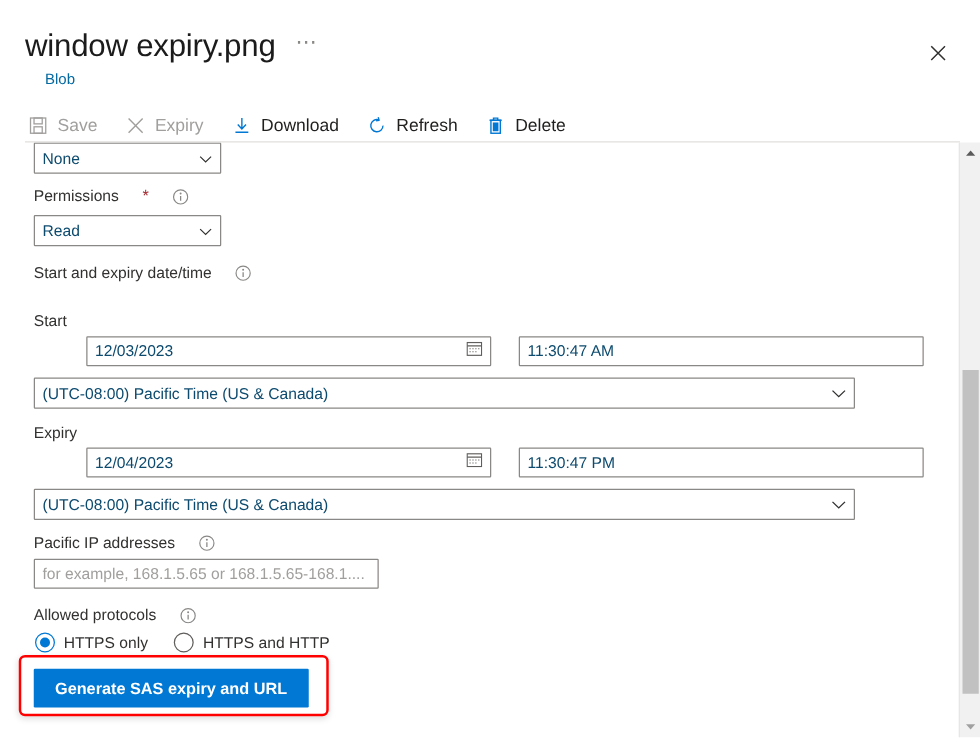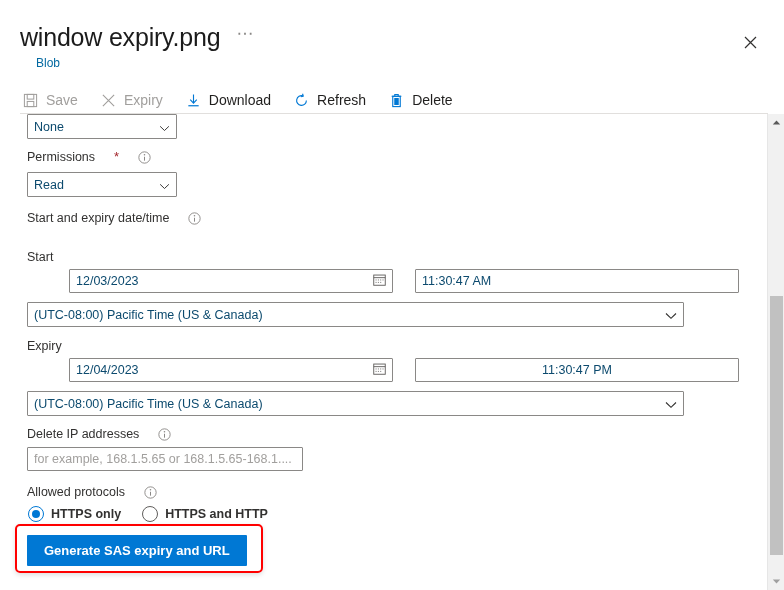--- a/index.html
+++ b/index.html
@@ -101,21 +101,21 @@
 
   .date-wrap { position: relative; display: inline-block; }
   .date-wrap .cal {
     position: absolute; right: 7px; top: 50%; transform: translateY(-50%);
     pointer-events: none;
   }
 
   .row { display: flex; gap: 22px; padding-left: 42px; }
 
   
-  .radio-row { display: flex; align-items: flex-end; gap: 9px; font-weight: bold; }
+  .radio-row { display: flex; align-items: flex-end; gap: 9px; }
   .radio-item { display: flex; align-items: center; gap: 7px; cursor: pointer; }
   .radio-item .rlabel { font-size: 12.5px; color: #323130; }
   .radio {
     width: 16px; height: 16px; border-radius: 50%;
     border: 1px solid #605e5c; background: #fff;
     display: flex; align-items: center; justify-content: center;
   }
   .radio.checked { border-color: #0078d4; border-width: 1px; }
   .radio.checked::after {
     content: ""; width: 8px; height: 8px; border-radius: 50%; background: #0078d4;
@@ -317,38 +317,38 @@
         <div class="date-wrap">
           <input class="az-input" style="width: 324px;" type="text" value="12/04/2023">
           <span class="cal">
             <svg width="13" height="13" viewBox="0 0 14 14">
               <rect x="0.8" y="2.2" width="12.4" height="11" fill="none" stroke="#605e5c" stroke-width="1"></rect>
               <path d="M0.8,5 L13.2,5" stroke="#605e5c" stroke-width="1"></path>
               <path d="M3.3,7 L3.3,8 M5.8,7 L5.8,8 M8.3,7 L8.3,8 M10.8,7 L10.8,8 M3.3,9.6 L3.3,10.6 M5.8,9.6 L5.8,10.6 M8.3,9.6 L8.3,10.6" stroke="#605e5c" stroke-width="1"></path>
             </svg>
           </span>
         </div>
-        <input class="az-input" style="width: 324px; text-align: center;" type="text" value="11:30:47 PM">
+        <input class="az-input" style="width: 324px;" type="text" value="11:30:47 PM">
       </div>
 
       <div style="position:absolute; left:27px; top:289px;">
         <div class="sel-wrap">
           <select class="az-select" style="width:657px;height:25px;">
             <option>(UTC-08:00) Pacific Time (US &amp; Canada)</option>
           </select>
           <span class="chev">
             <svg width="12" height="8" viewBox="0 0 12 8">
                 <path d="M1,1.5 L6,6.3 L11,1.5" stroke="#323130" stroke-width="1.1" fill="none"></path>
               </svg>
           </span>
         </div>
       </div>
 
       <div style="position:absolute; left:27px; top:325px;" class="field-label">
-        <span>Delete IP addresses</span>
+        <span>Pacific IP addresses</span>
         <span class="info-ico">
           <svg width="13" height="13" viewBox="0 0 14 14">
             <circle cx="7" cy="7" r="6.1" fill="none" stroke="#8a8886" stroke-width="1"></circle>
             <circle cx="7" cy="4" r="0.85" fill="#8a8886"></circle>
             <path d="M7,6.2 L7,10.4" stroke="#8a8886" stroke-width="1.1"></path>
           </svg>
         </span>
       </div>
 
       <input class="az-input" style="position: absolute; left: 27px; top: 345px; width: 276px;" type="text" placeholder="for example, 168.1.5.65 or 168.1.5.65-168.1....">

